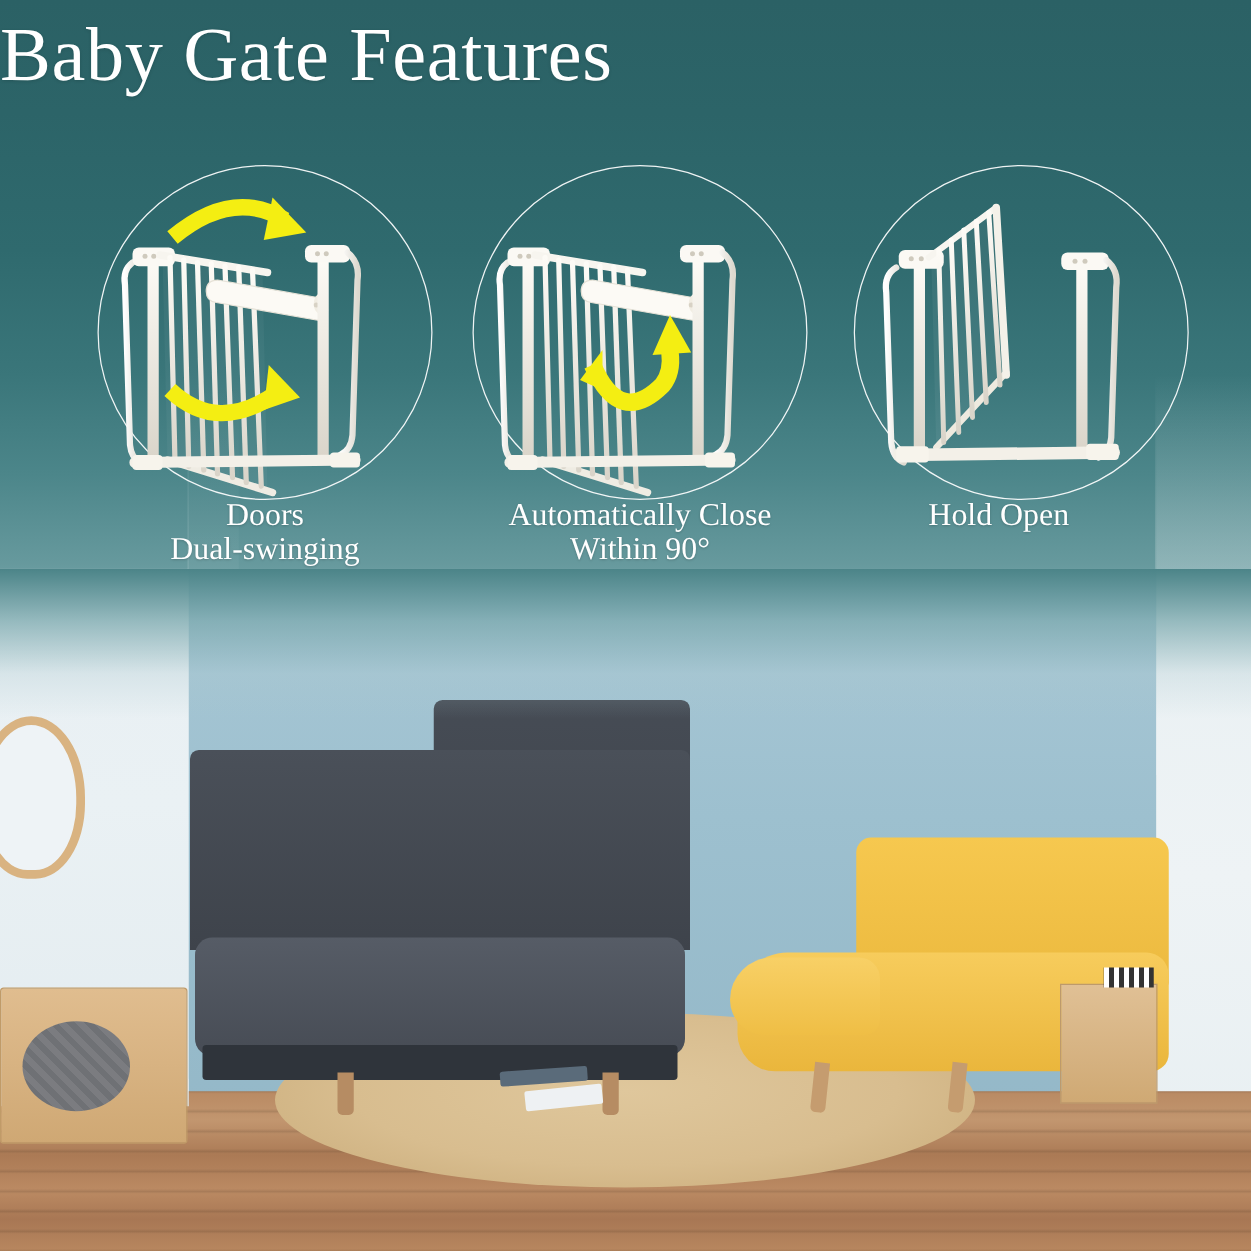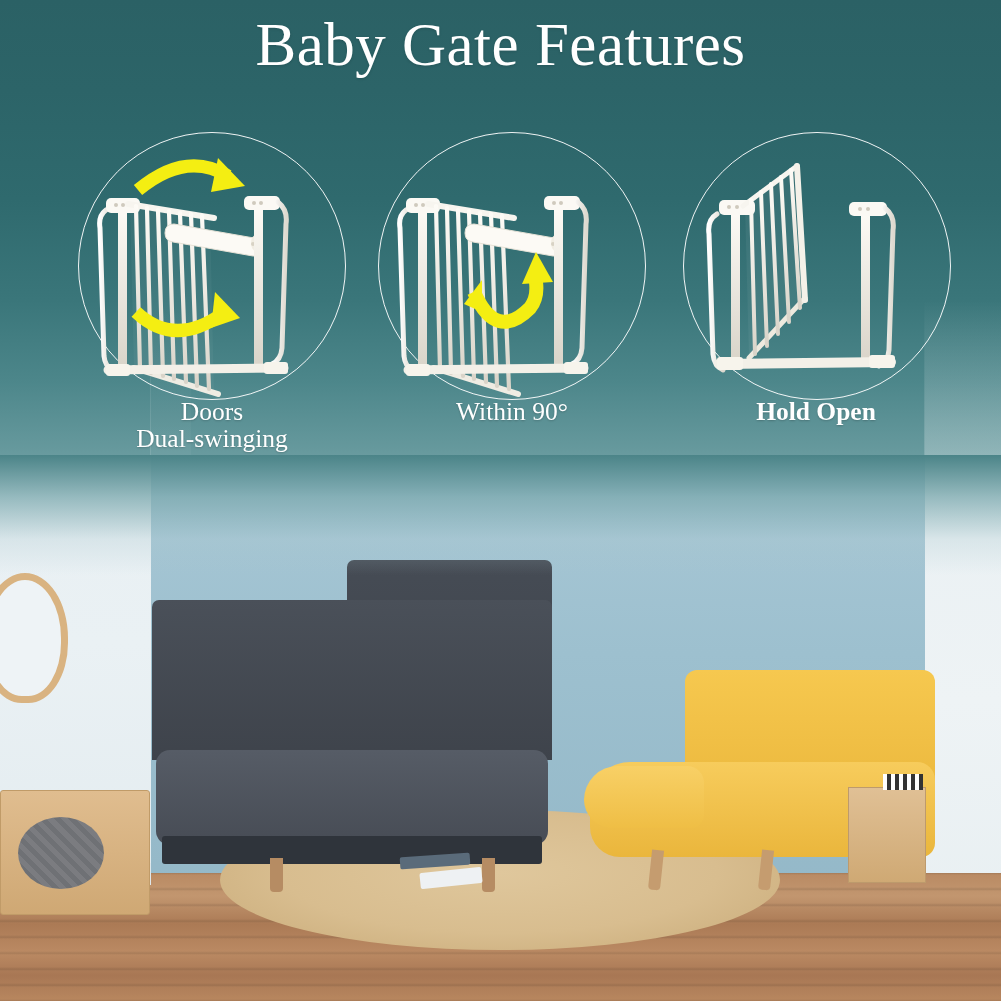--- a/index.html
+++ b/index.html
@@ -42,21 +42,21 @@
     background:linear-gradient(to bottom, rgba(255,255,255,0) 0%, rgba(255,255,255,.16) 45%, rgba(255,255,255,.28) 100%);
   }
   .seam-right-band{
     position:absolute; left:925px; top:300px; width:76px; height:320px;
     background:linear-gradient(to bottom, rgba(255,255,255,0) 0%, rgba(235,241,243,.35) 55%, rgba(240,245,247,.75) 100%);
   }
 
   
   .title{
     position:absolute; left:0; top:9px; width:1001px;
-    text-align:center; color:#ffffff;
+    color:#ffffff;
     font-size:61px; line-height:72px;
     letter-spacing:.5px;
     font-family:"Liberation Serif", serif;
     text-shadow:0 1px 3px rgba(0,0,0,.14);
   }
 
   
   .feature{
     position:absolute; top:132px; width:268px; height:268px;
   }
@@ -263,20 +263,21 @@
         <rect x="28" y="232" width="24" height="12" rx="3" fill="#f7f4ec"></rect>
         <rect x="186" y="230" width="24" height="12" rx="3" fill="#f7f4ec"></rect>
 
         <path d="M96 160 Q118 210 152 176 Q160 166 158 150" stroke="#F4EE12" stroke-width="14" fill="none" stroke-linecap="butt"></path>
         <polygon points="144,152 158,120 175,150" fill="#F4EE12"></polygon>
         <polygon points="104,148 86,172 104,180" fill="#F4EE12"></polygon>
       </svg>
     </div>
   </div>
   <div class="caption" style="left:347px;">
+    <div>Automatically Close</div>
     <div>Within 90°</div>
   </div>
 
   <div class="feature" style="left:683px;">
     <div class="ring"></div>
     <div class="art">
       <svg width="268" height="268" viewBox="0 0 268 268">
         <defs>
           <linearGradient id="mw3" x1="0" y1="0" x2="1" y2="0">
             <stop offset="0" stop-color="#ffffff"></stop>
@@ -312,21 +313,21 @@
         <circle cx="177" cy="77" r="2" fill="#cfcabd"></circle>
           <circle cx="185" cy="77" r="2" fill="#cfcabd"></circle>
         <path d="M202 76 q10 8 8 22 l-4 120 q-1 12 -10 16" stroke="url(#mw3)" stroke-width="5" fill="none" stroke-linecap="round"></path>
 
         <path d="M36 232 L208 230" stroke="#f3f0e8" stroke-width="10" stroke-linecap="round"></path>
         <rect x="34" y="225" width="26" height="13" rx="3" fill="#f7f4ec"></rect>
         <rect x="186" y="223" width="26" height="13" rx="3" fill="#f7f4ec"></rect>
       </svg>
     </div>
   </div>
-  <div class="caption" style="left:651px;font-weight:bold;">
+  <div class="caption" style="left:634px;">
     <div>Hold Open</div>
     <div></div>
   </div>
 
   <div class="photo">
     <div class="wall-main"></div>
     <div class="wall-left"></div>
     <div class="wall-right"></div>
 
     <div class="floor"></div>

